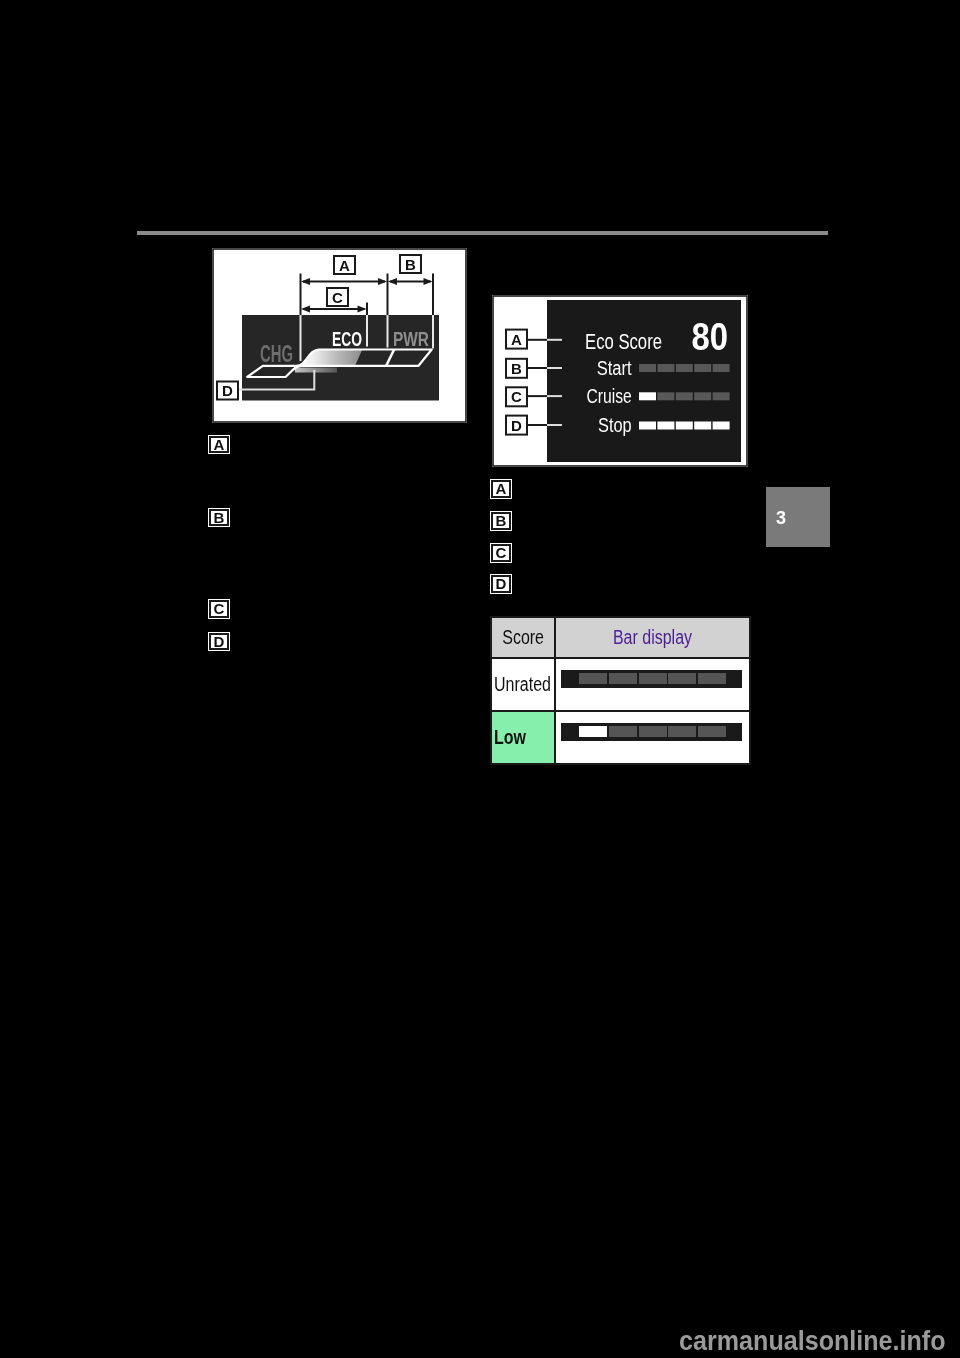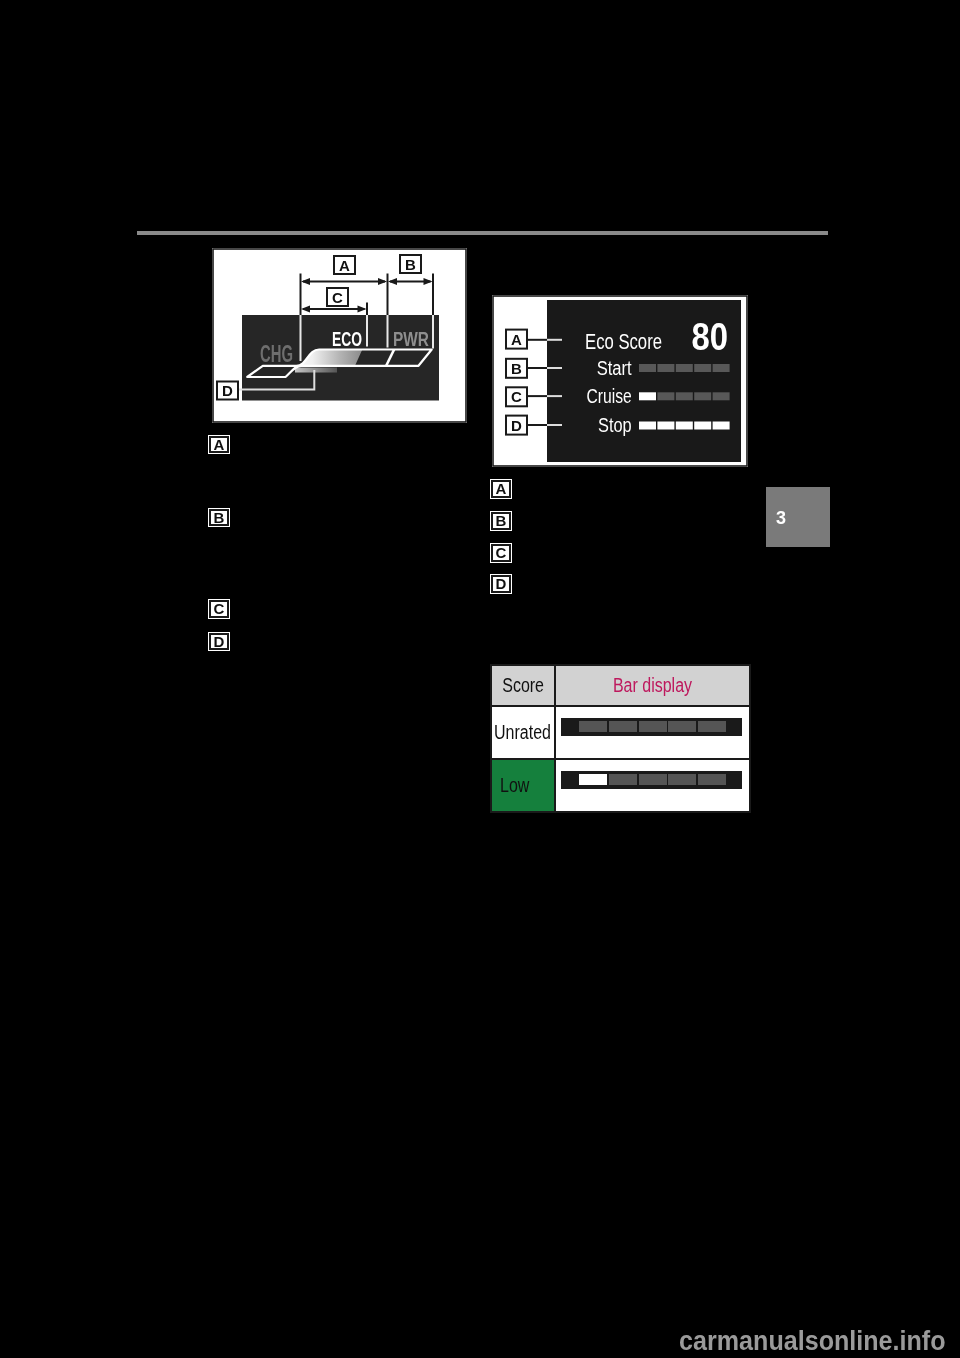--- a/index.html
+++ b/index.html
@@ -169,51 +169,51 @@
 <div class="lbl" style="left:490px;top:511px;width:22px;height:20px;font-size:15px;line-height:16px;">B</div>
 
 <div class="lbl" style="left:490px;top:543px;width:22px;height:20px;font-size:15px;line-height:16px;">C</div>
 
 <div class="lbl" style="left:490px;top:574px;width:22px;height:20px;font-size:15px;line-height:16px;">D</div>
 
 <div class="abs" style="left:766px;top:487px;width:64px;height:60px;background:#7a7a7a;">
   <div class="abs" style="left:10px;top:21px;color:#fff;font-size:18px;font-weight:bold;">3</div>
 </div>
 
-<div class="abs" style="left:490px;top:664px;width:209px;height:149px;">
+<div class="abs" style="left:490px;top:616px;width:209px;height:149px;">
   <table style="border-collapse:collapse;width:261px;height:149px;table-layout:fixed;font-family:'Liberation Sans',sans-serif;">
     <colgroup>
         <col style="width:64px">
         <col>
       </colgroup>
 
     <tbody>
         <tr style="height:30px;">
       <td style="border:2px solid #1a1a1a;background:#d2d2d2;color:#111;font-size:20px;text-align:center;"><span class="cxc">Score</span></td>
-      <td style="border:2px solid #1a1a1a;background:#d2d2d2;color:#be185d;font-size:20px;text-align:center;"><span class="cxc">Bar display</span></td>
+      <td style="border:2px solid #1a1a1a;background:#d2d2d2;color:#4c1d95;font-size:20px;text-align:center;"><span class="cxc">Bar display</span></td>
     </tr>
 
     <tr style="height:39px;">
       <td style="border:2px solid #1a1a1a;background:#fff;color:#111;font-size:20px;padding-left:2px;"><span class="cx">Unrated</span></td>
       <td style="border:2px solid #1a1a1a;background:#fff;position:relative;">
 
         <div style="position:absolute;left:5px;top:11px;width:181px;height:18px;background:#1a1a1a;">
           <div style="position:absolute;left:18px;top:3.5px;width:148px;height:11px;">
             <div style="float:left;width:28px;height:11px;background:#555;margin-right:1.8px;"></div>
                 <div style="float:left;width:28px;height:11px;background:#555;margin-right:1.8px;"></div>
                 <div style="float:left;width:28px;height:11px;background:#555;margin-right:1.8px;"></div>
                 <div style="float:left;width:28px;height:11px;background:#555;margin-right:1.8px;"></div>
                 <div style="float:left;width:28px;height:11px;background:#555;"></div>
           </div>
         </div>
       </td>
     </tr>
 
     <tr style="height:39px;">
-      <td style="border:2px solid #1a1a1a;background:#15803d;color:#111;font-size:20px;padding-left:8px;"><span class="cx">Low</span></td>
+      <td style="border:2px solid #1a1a1a;background:#86efac;color:#111;font-size:20px;padding-left:2px;font-weight:bold;"><span class="cx">Low</span></td>
       <td style="border:2px solid #1a1a1a;background:#fff;position:relative;">
 
         <div style="position:absolute;left:5px;top:11px;width:181px;height:18px;background:#1a1a1a;">
           <div style="position:absolute;left:18px;top:3.5px;width:148px;height:11px;">
             <div style="float:left;width:28px;height:11px;background:#fff;margin-right:1.8px;"></div>
                 <div style="float:left;width:28px;height:11px;background:#555;margin-right:1.8px;"></div>
                 <div style="float:left;width:28px;height:11px;background:#555;margin-right:1.8px;"></div>
                 <div style="float:left;width:28px;height:11px;background:#555;margin-right:1.8px;"></div>
                 <div style="float:left;width:28px;height:11px;background:#555;"></div>
           </div>

